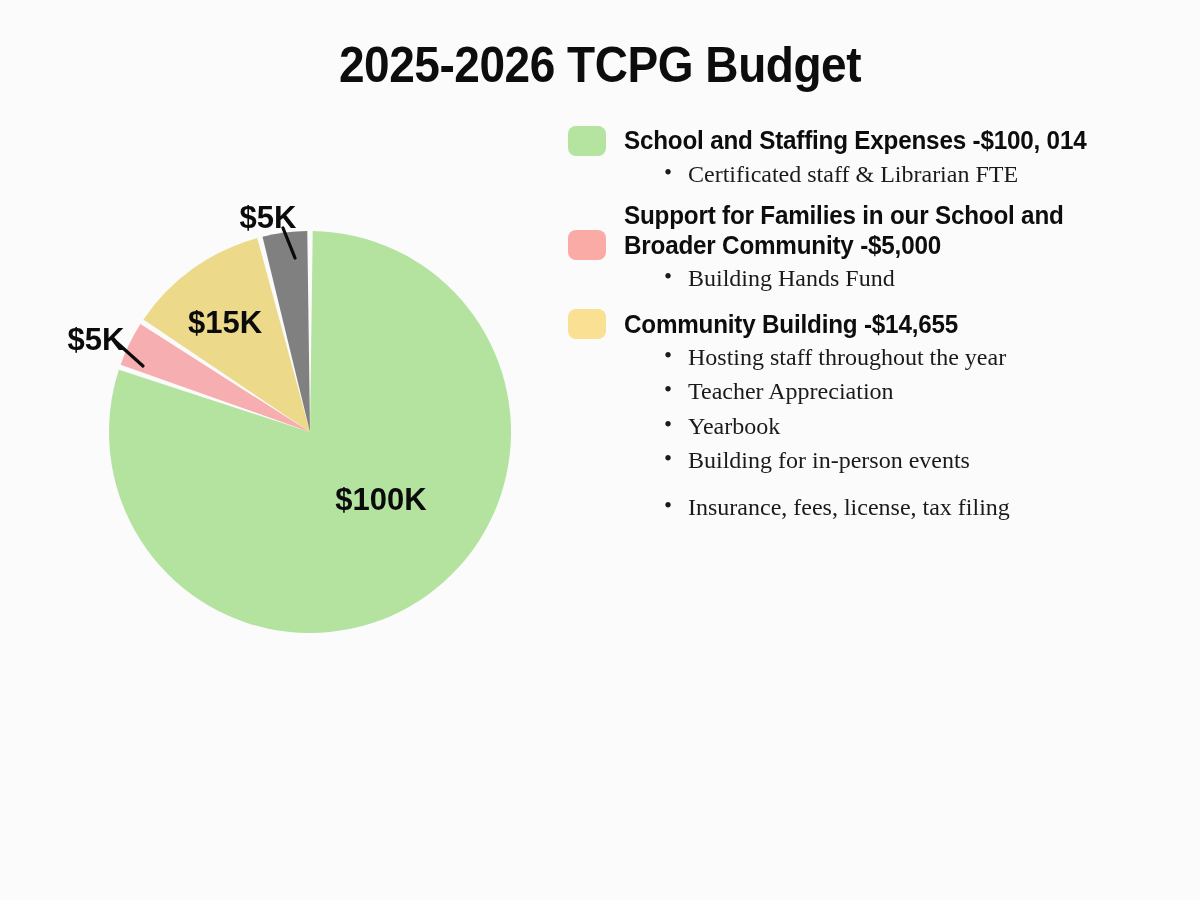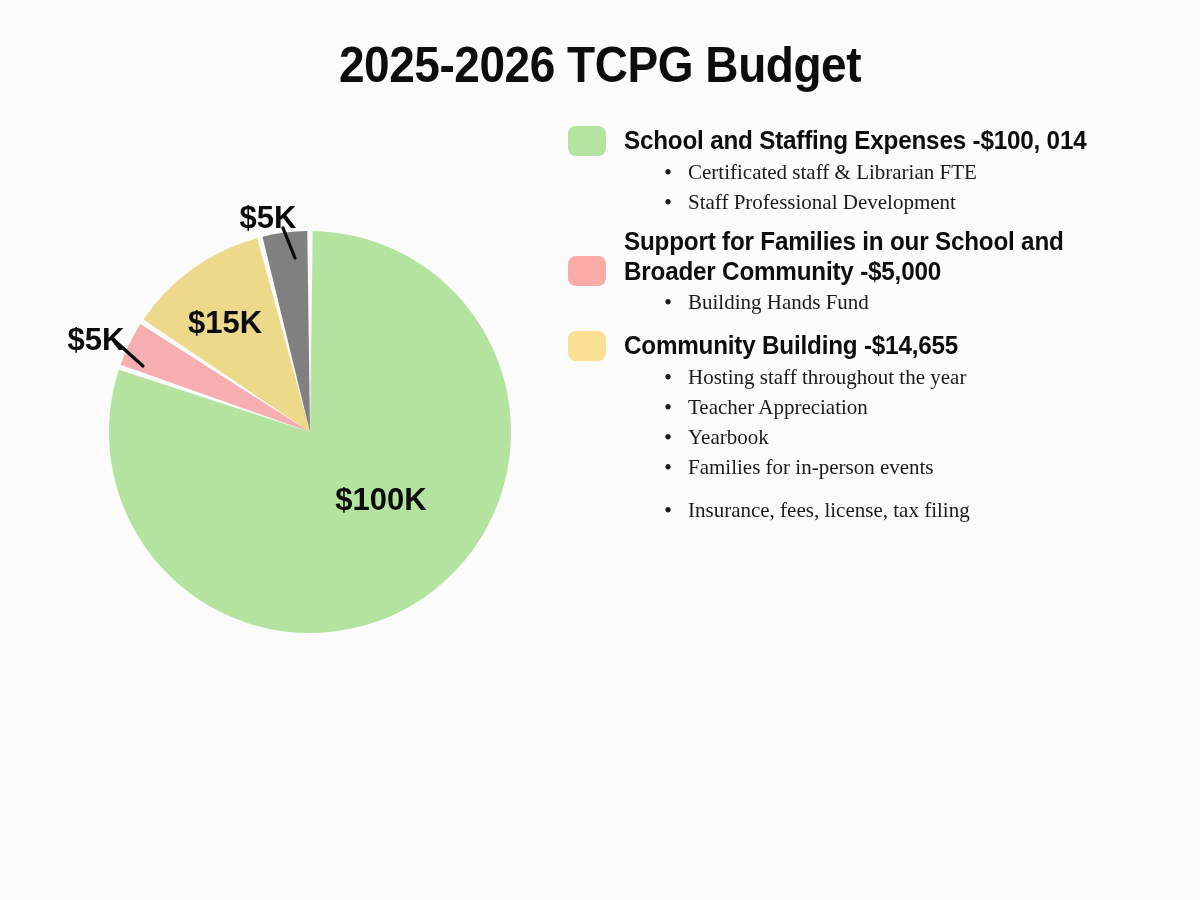--- a/index.html
+++ b/index.html
@@ -100,21 +100,21 @@
     max-width: 560px;
   }
   .legend-bullets {
     margin: 2px 0 10px 0;
     padding-left: 96px;
     list-style: none;
   }
   .legend-bullets li {
     position: relative;
     font-family: "Liberation Serif", serif;
-    font-size: 21px;
+    font-size: 24px;
     line-height: 1.38;
     color: #1a1a1a;
     padding-left: 24px;
     margin-bottom: 1px;
     max-width: 440px;
   }
   .legend-bullets li::before {
     content: "\2022";
     position: absolute;
     left: 0;
@@ -155,21 +155,20 @@
 
 <div id="legend">
 
   <div class="legend-group grp-school">
     <div class="legend-head">
       <span class="legend-swatch" style="background:#b5e3a0"></span>
       <span class="legend-title">School and Staffing Expenses -$100, 014</span>
     </div>
     <ul class="legend-bullets">
       <li>Certificated staff &amp; Librarian FTE</li>
-      <li>Staff Professional Development</li>
     </ul>
   </div>
 
   <div class="legend-group grp-support">
     <div class="legend-head">
       <span class="legend-swatch" style="background:#fbaba5"></span>
       <span class="legend-title">Support for Families in our School and Broader Community -$5,000</span>
     </div>
     <ul class="legend-bullets">
       <li>Building Hands Fund</li>
@@ -178,21 +177,21 @@
 
   <div class="legend-group grp-community">
     <div class="legend-head">
       <span class="legend-swatch" style="background:#fae092"></span>
       <span class="legend-title">Community Building -$14,655</span>
     </div>
     <ul class="legend-bullets">
       <li>Hosting staff throughout the year</li>
       <li>Teacher Appreciation</li>
       <li>Yearbook</li>
-      <li>Families for in-person events</li>
+      <li>Building for in-person events</li>
     </ul>
   </div>
 
   <div class="legend-group grp-ops">
     <ul class="legend-bullets">
       <li>Insurance, fees, license, tax filing</li>
     </ul>
   </div>
 
 </div>

